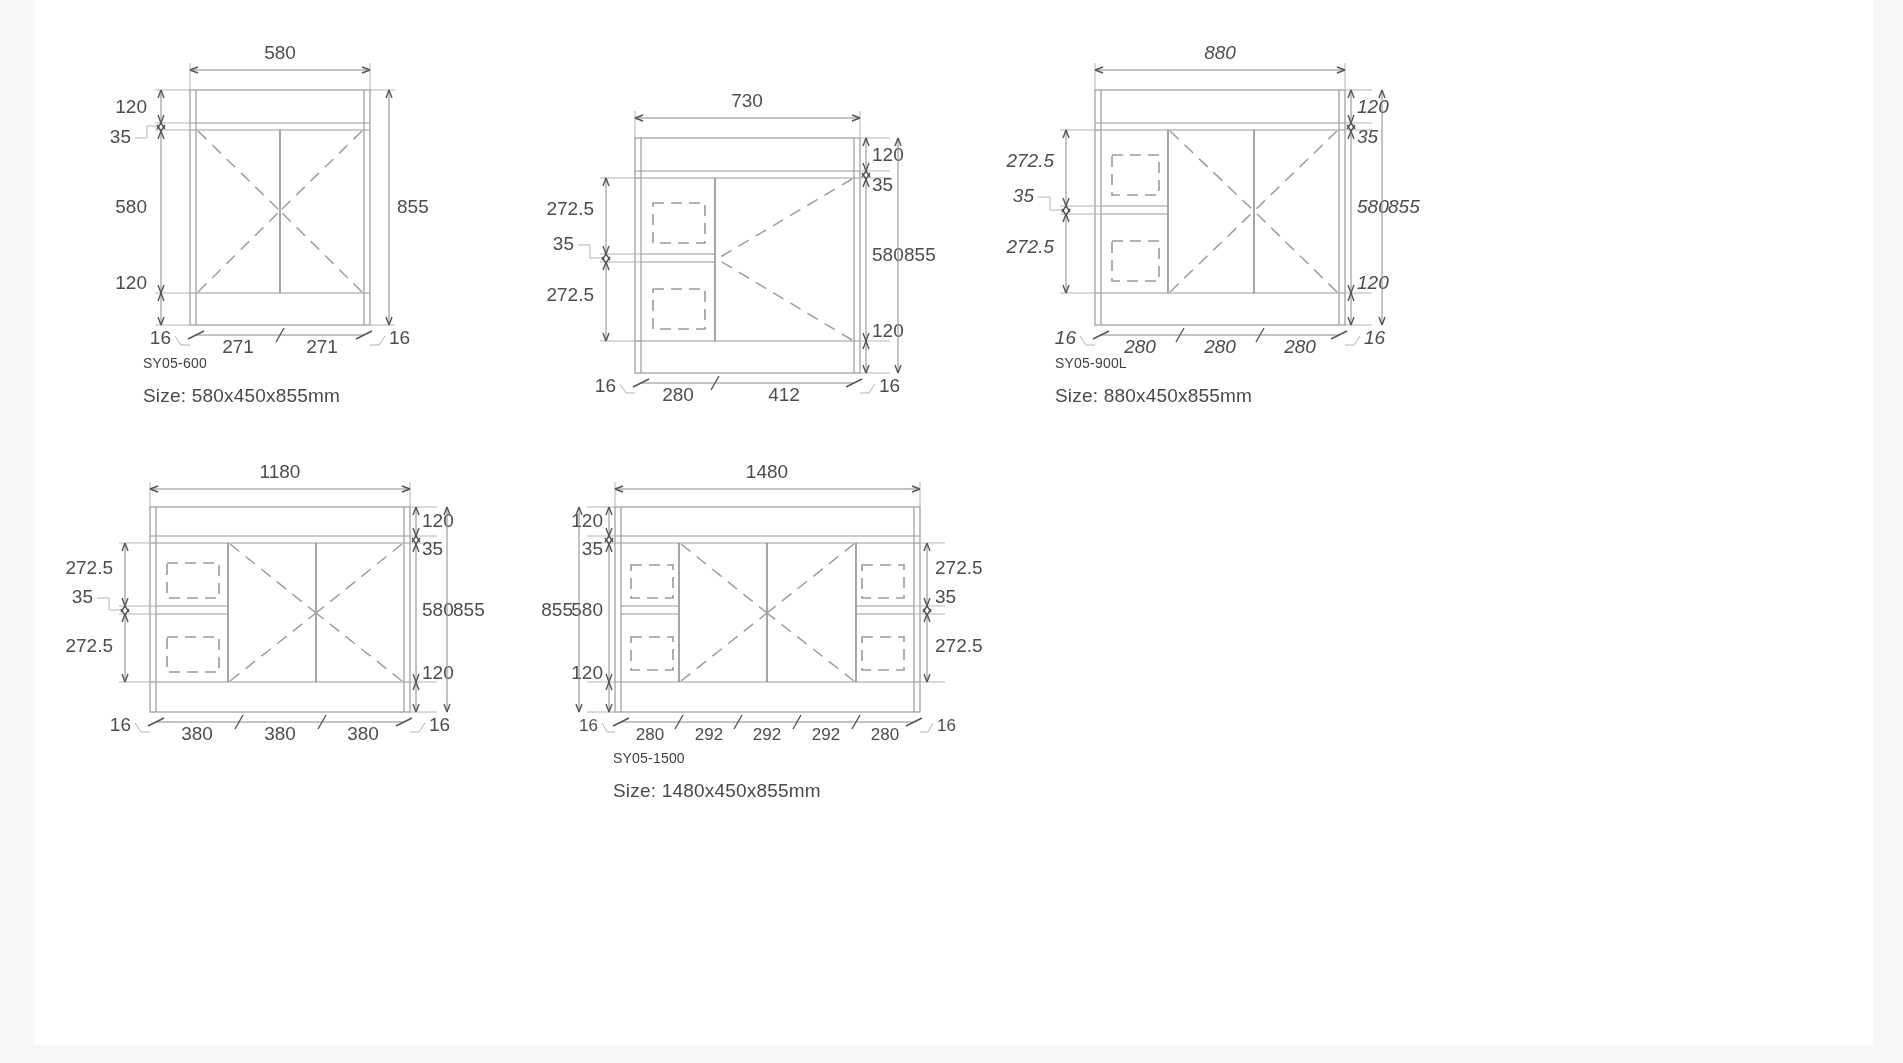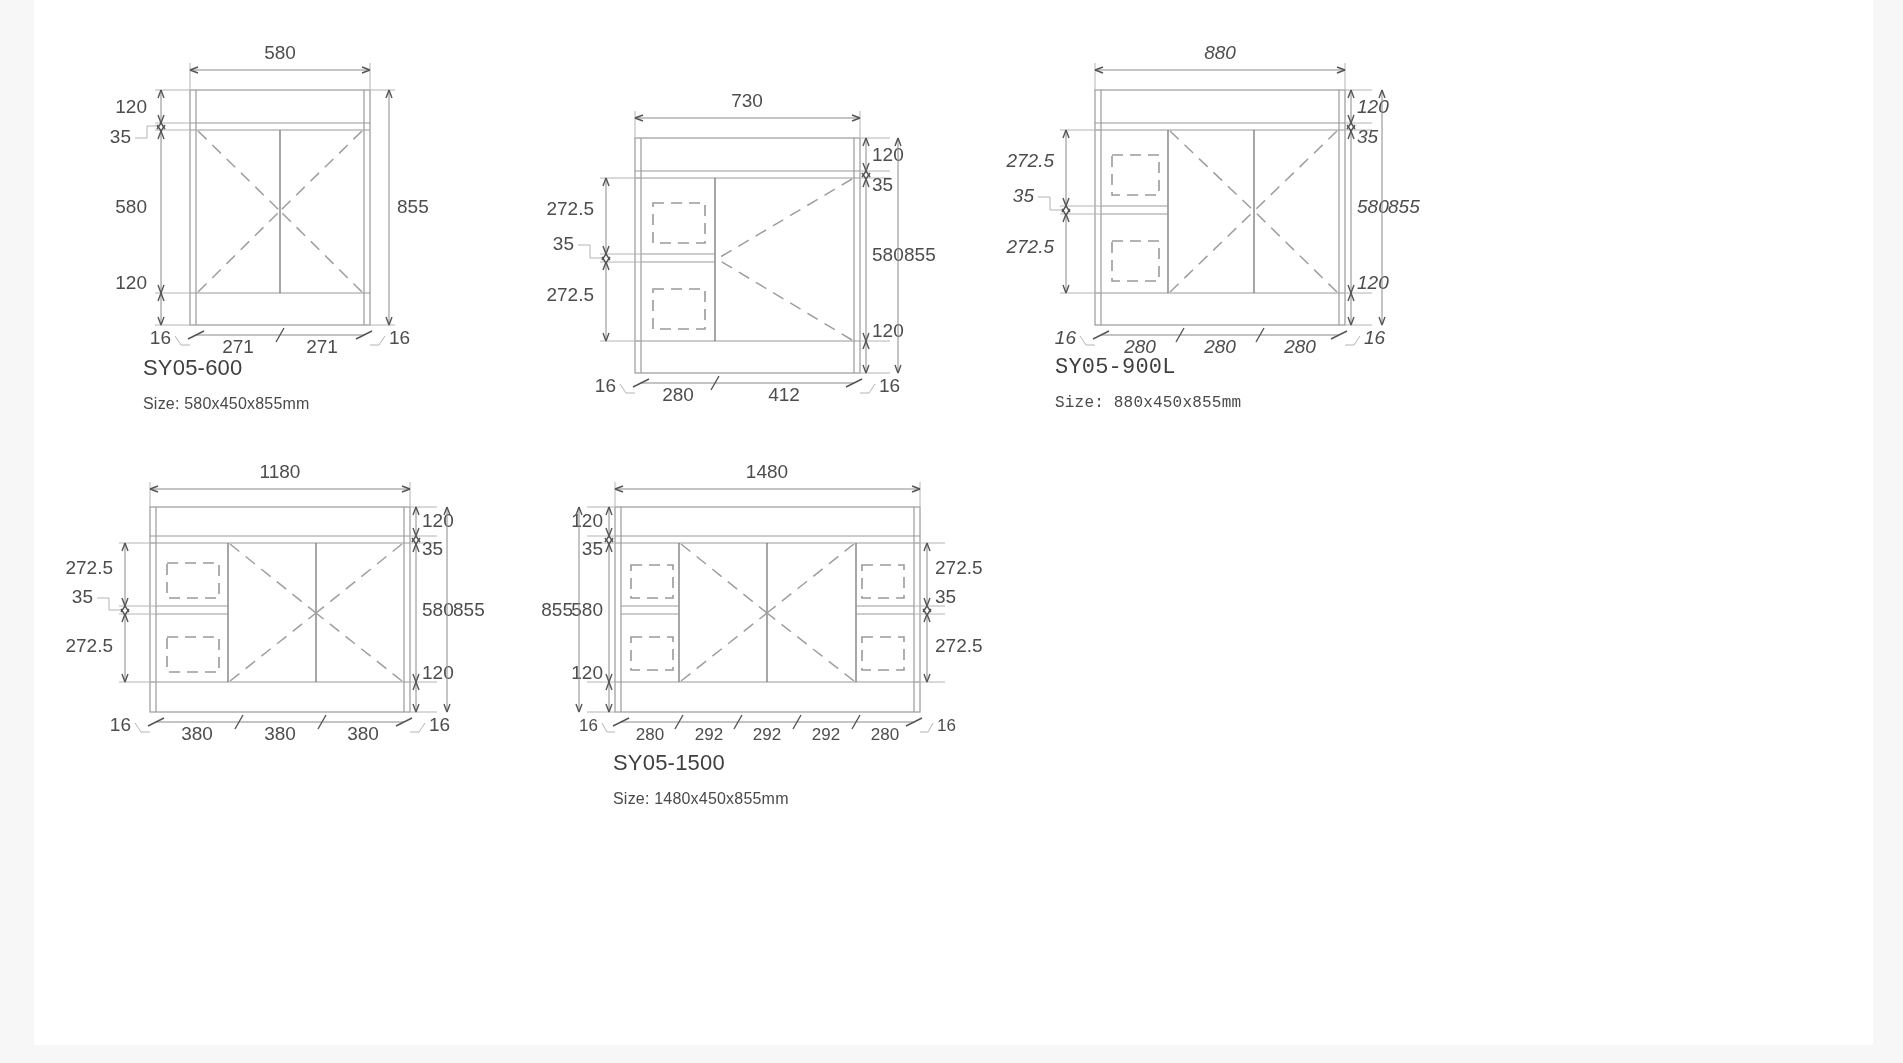--- a/index.html
+++ b/index.html
@@ -17,24 +17,24 @@
   .page-edge-right{position:absolute;right:0;top:0;width:30px;height:1063px;background:#f7f7f7;}
   .page-edge-bottom{position:absolute;left:0;bottom:0;width:1903px;height:18px;background:#f7f7f7;}
 
   .sheet{position:absolute;left:0;top:0;width:1903px;height:1063px;}
 
   .fig{position:absolute;}
   .fig svg{display:block;overflow:visible;}
 
   .caption{position:absolute;}
   .caption .model{
-    font-size:22px;color:#3f3f3f;letter-spacing:.2px;white-space:nowrap;
+    font-size:14px;color:#3f3f3f;letter-spacing:.2px;white-space:nowrap;
   }
   .caption .size{
-    font-size:16px;color:#4a4a4a;letter-spacing:.2px;white-space:nowrap;margin-top:14px;
+    font-size:19px;color:#4a4a4a;letter-spacing:.2px;white-space:nowrap;margin-top:14px;
   }
 
   
   .ln{stroke:#9a9a9a;stroke-width:1.2;fill:none;}
   .ln-d{stroke:#777;stroke-width:1.3;fill:none;}
   .dash{stroke:#9a9a9a;stroke-width:1.6;fill:none;stroke-dasharray:11 7;}
   .dashdoor{stroke:#9e9e9e;stroke-width:1.5;fill:none;stroke-dasharray:12 8;}
   .dim{stroke:#8a8a8a;stroke-width:1;fill:none;}
   .ext{stroke:#b4b4b4;stroke-width:1;fill:none;}
   .lbl{font-family:"Liberation Sans","DejaVu Sans",sans-serif;font-size:19px;fill:#4d4d4d;}
@@ -293,21 +293,21 @@
   <text class="lbl" x="120" y="308" text-anchor="middle">280</text>
   <text class="lbl" x="200" y="308" text-anchor="middle">280</text>
   <text class="lbl" x="280" y="308" text-anchor="middle">280</text>
   <path class="ext" d="M75 300 L66 300 L60 291"></path>
   <text class="lbl" x="56" y="299" text-anchor="end">16</text>
   <path class="ext" d="M325 300 L334 300 L340 291"></path>
   <text class="lbl" x="344" y="299">16</text>
 </svg>
 </div>
 
-<div class="caption" style="left:1055px;top:355px;font-family:Liberation Mono, monospace;">
+<div class="caption" style="left:1055px;top:355px;">
   <div class="model">SY05-900L</div>
   <div class="size">Size: 880x450x855mm</div>
 </div>
 
 <div class="fig" style="left:95px;top:470px;">
 <svg width="380" height="270" viewBox="0 0 380 270">
 
   <rect class="ln" x="55" y="37" width="260" height="205"></rect>
   <line class="ln" x1="61" y1="37" x2="61" y2="242"></line>
   <line class="ln" x1="309" y1="37" x2="309" y2="242"></line>

